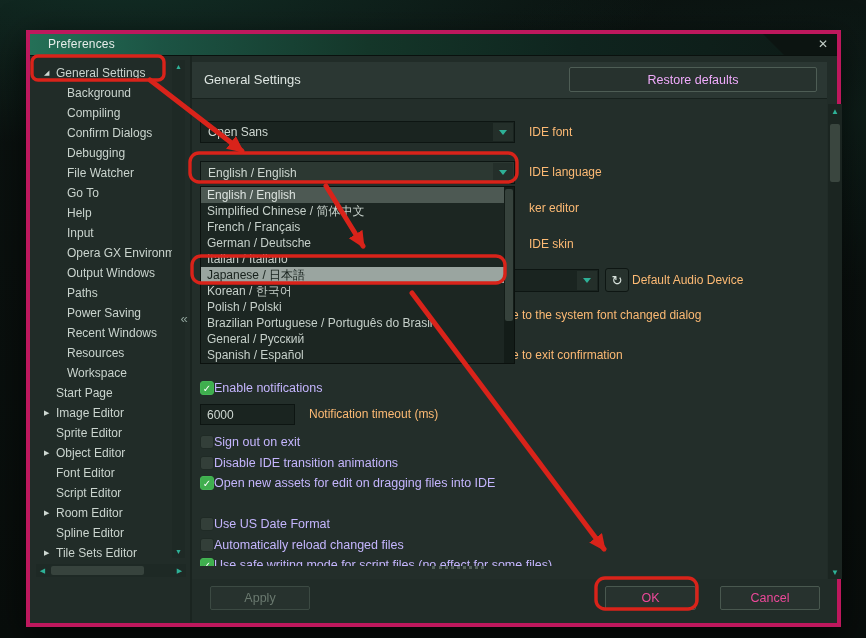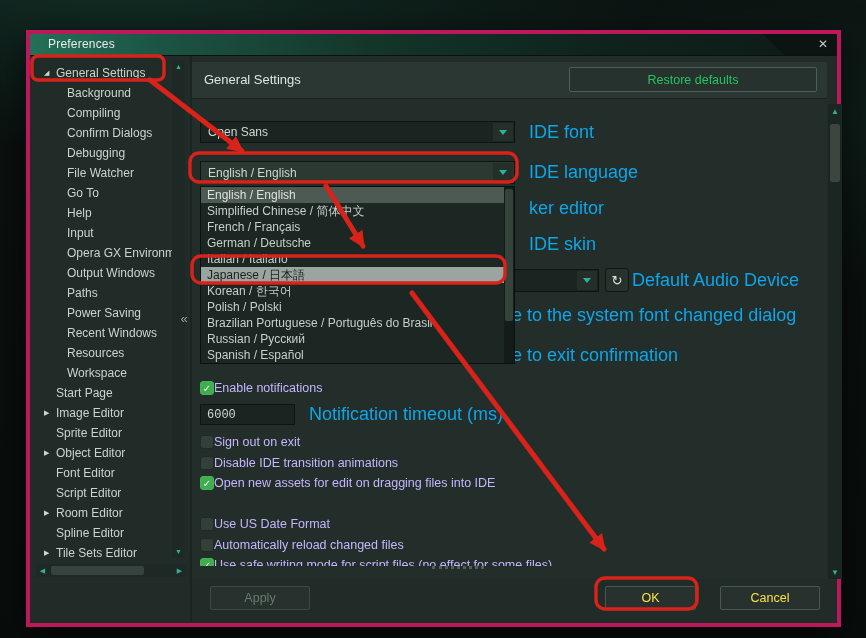--- a/index.html
+++ b/index.html
@@ -39,61 +39,61 @@
   .sarr{position:absolute;display:flex;align-items:center;justify-content:center;color:#2eb197;font-size:7px;width:13px;height:13px}
   .sarr.up{top:0;left:0}.sarr.down{bottom:0;left:0}.sarr.lft{left:0;top:0}.sarr.rgt{right:0;top:0}
   .sarr.up::after{content:"▲"}.sarr.down::after{content:"▼"}.sarr.lft::after{content:"◀"}.sarr.rgt::after{content:"▶"}
   .hs-thumb{position:absolute;left:15px;top:2px;width:93px;height:9px;background:#37433d;border-radius:2px}
   .collapse{position:absolute;left:146px;top:276px;width:16px;height:18px;color:#8fa29a;font-size:13px;line-height:18px;text-align:center;z-index:3}
 
   
   .mh{position:absolute;left:162px;top:28px;width:635px;height:37px;background:#2b3733;border-bottom:1px solid #17211d}
   .mh-title{position:absolute;left:12px;top:0;line-height:36px;font-size:13px;color:#dde5e1}
   .btn-restore{position:absolute;left:539px;top:33px;width:248px;height:25px;border:1px solid #4e5d55;
-       background:#27322e;color:#22c55e;font-size:12.5px;border-radius:2px;
+       background:#27322e;color:#f0abfc;font-size:12.5px;border-radius:2px;
        display:flex;align-items:center;justify-content:center}
 
   
   .content{position:absolute;left:162px;top:65px;width:635px;height:480px;background:#232e2a;overflow:hidden}
   .fld{position:absolute;background:#1a2420;border:1px solid #0d1512;color:#cfd8d2;font-size:12px;
        display:flex;align-items:center;padding:0 24px 0 7px;white-space:nowrap;overflow:hidden}
   .fld.lit{background:#2c3832}
   .abtn{position:absolute;right:1px;top:1px;bottom:1px;width:20px;background:#242f2a;
        display:flex;align-items:center;justify-content:center}
   .tdown{width:0;height:0;border-left:4px solid transparent;border-right:4px solid transparent;border-top:5px solid #2eb197}
-  .lbl{position:absolute;font-size:18px;color:#0ea5e9;white-space:nowrap}
+  .lbl{position:absolute;font-size:12px;color:#fdba74;white-space:nowrap}
 
   .popup{position:absolute;left:8px;top:87px;width:315px;height:178px;background:#1c2622;border:1px solid #0b110e;z-index:5}
   .opt{height:16px;line-height:16px;padding:0 12px 0 6px;font-size:12px;color:#c6d0ca;white-space:nowrap;overflow:hidden}
   .opt.sel{background:#4d5953;color:#dbe2de}
   .opt.hov{background:#9aa5a0;color:#17211c}
   .pp-sb{position:absolute;right:0;top:0;width:10px;height:100%;background:#131c18}
   .pp-thumb{position:absolute;right:1px;top:2px;width:8px;height:132px;background:#36423c;border-radius:2px}
 
   .rbtn{position:absolute;left:413px;top:169px;width:24px;height:24px;background:#27322d;border:1px solid #0e1613;
        border-radius:3px;display:flex;align-items:center;justify-content:center;color:#d8e2dc;font-size:13px}
 
   .cbrow{position:absolute;left:8px;display:flex;align-items:center;height:18px;font-size:12.5px;color:#c4b5fd;white-space:nowrap}
   .box{width:14px;height:14px;border-radius:3px;background:#333f39;border:1px solid #1f2a25;flex:0 0 14px;
        display:flex;align-items:center;justify-content:center;color:#fff;font-size:10px}
   .box.on{background:#3fae4e;border-color:#44b554}
   .box.on::after{content:"✓"}
   .txt{position:absolute;left:8px;top:305px;width:95px;height:21px;background:#1a2420;border:1px solid #0d1512;
-       color:#cfd8d2;font-size:12px;padding:0 6px;font-family:Liberation Mono, monospace;outline:none}
+       color:#cfd8d2;font-size:12px;padding:0 6px;font-family:Liberation Sans, sans-serif;outline:none}
   .clip7{position:absolute;left:0;top:455px;width:635px;height:12px;overflow:hidden}
   .clip7 .cbrow{top:2px}
   .dots{position:absolute;left:240px;top:467px;width:52px;height:0;border-top:3px dotted #52605a}
 
   
   .mv{position:absolute;left:798px;top:70px;width:14px;height:475px;background:#1b2521}
   .mv .sarr{width:14px;height:14px;font-size:8px}
   .mv-thumb{position:absolute;left:2px;top:20px;width:10px;height:58px;background:#3a463f;border-radius:2px}
 
   
-  .fbtn{position:absolute;top:552px;height:24px;border:1px solid #49584f;background:#27322e;color:#fde047;
+  .fbtn{position:absolute;top:552px;height:24px;border:1px solid #49584f;background:#27322e;color:#ec4899;
        font-size:12.5px;display:flex;align-items:center;justify-content:center;border-radius:2px}
   .fbtn.apply{left:180px;width:100px;color:#6a796f;border-color:#3c4a43}
   .fbtn.ok{left:575px;width:91px}
   .fbtn.cancel{left:690px;width:100px}
 
   
   .anno{position:absolute;left:0;top:0;width:866px;height:638px;pointer-events:none;z-index:40}
 </style>
 </head>
 <body>
@@ -244,21 +244,21 @@
     <div class="popup">
       <div class="opt sel">English / English</div>
       <div class="opt">Simplified Chinese / 简体中文</div>
       <div class="opt">French / Français</div>
       <div class="opt">German / Deutsche</div>
       <div class="opt">Italian / Italiano</div>
       <div class="opt hov">Japanese / 日本語</div>
       <div class="opt">Korean / 한국어</div>
       <div class="opt">Polish / Polski</div>
       <div class="opt">Brazilian Portuguese / Português do Brasil</div>
-      <div class="opt">Russian / Русский</div>
+      <div class="opt">General / Русский</div>
       <div class="opt">Spanish / Español</div>
       <div class="pp-sb">
           <div class="pp-thumb"></div>
         </div>
     </div>
 
     <div class="cbrow" style="top:280px">
         <span class="box on"></span>
         <span>Enable notifications</span>
       </div>

